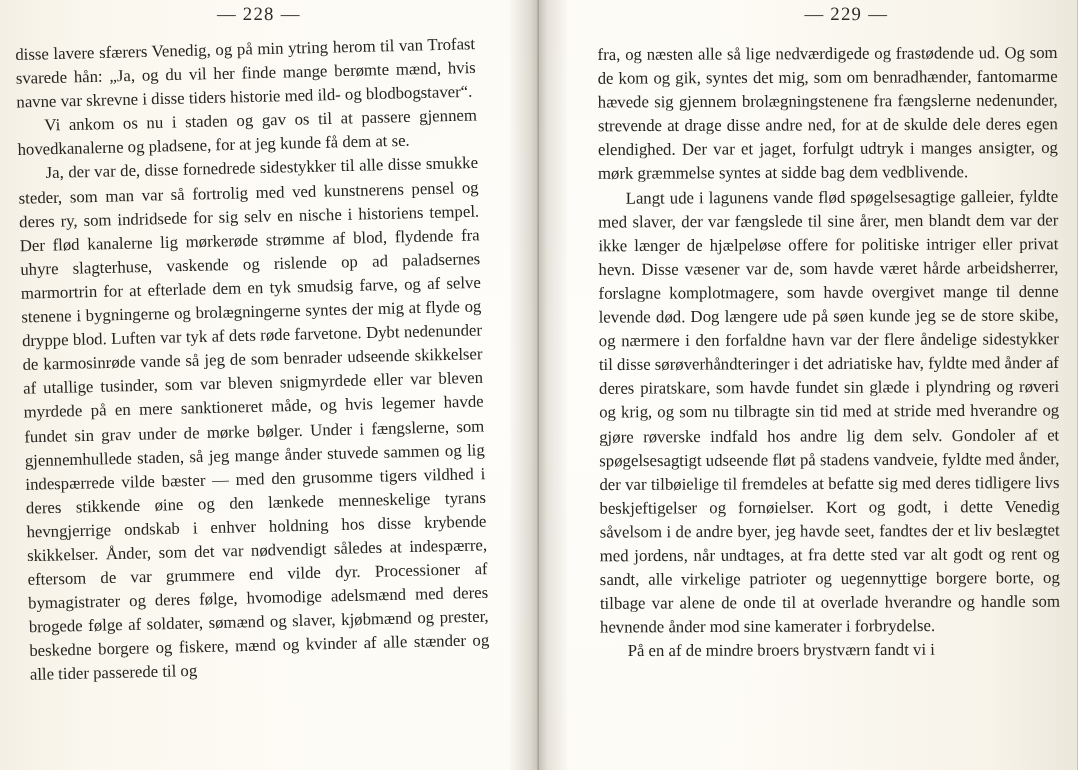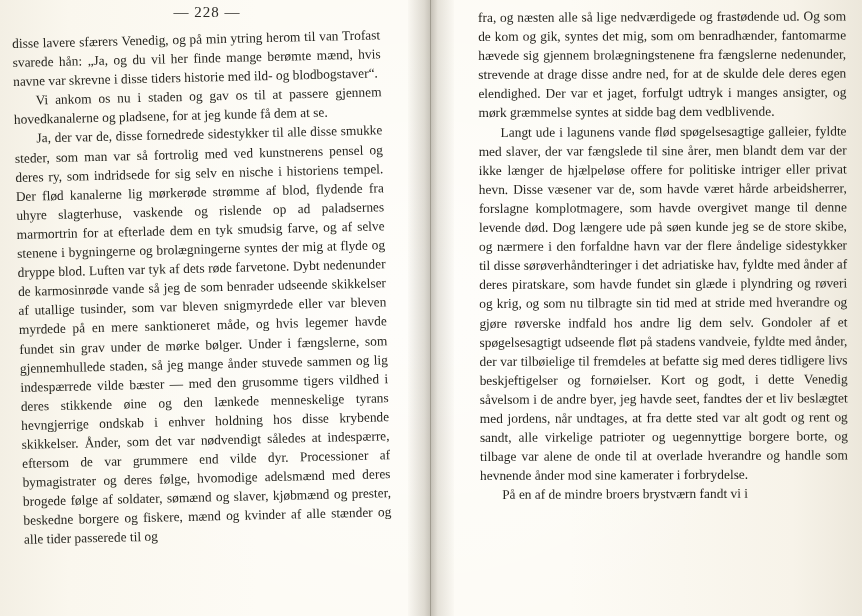--- a/index.html
+++ b/index.html
@@ -107,19 +107,20 @@
   <div class="col col-left">
     <div class="page-number">— 228 —</div>
     <div class="body-text">
       <p>disse lavere sfærers Venedig, og på min ytring herom til van Trofast svarede hån: „Ja, og du vil her finde mange berømte mænd, hvis navne var skrevne i disse tiders historie med ild- og blodbogstaver“.</p>
       <p class="indent">Vi ankom os nu i staden og gav os til at passere gjennem hovedkanalerne og pladsene, for at jeg kunde få dem at se.</p>
       <p class="indent">Ja, der var de, disse fornedrede sidestykker til alle disse smukke steder, som man var så fortrolig med ved kunstnerens pensel og deres ry, som indridsede for sig selv en nische i historiens tempel. Der flød kanalerne lig mørkerøde strømme af blod, flydende fra uhyre slagterhuse, vaskende og rislende op ad paladsernes marmortrin for at efterlade dem en tyk smudsig farve, og af selve stenene i bygningerne og brolægningerne syntes der mig at flyde og dryppe blod. Luften var tyk af dets røde farvetone. Dybt nedenunder de karmosinrøde vande så jeg de som benrader udseende skikkelser af utallige tusinder, som var bleven snigmyrdede eller var bleven myrdede på en mere sanktioneret måde, og hvis legemer havde fundet sin grav under de mørke bølger. Under i fængslerne, som gjennemhullede staden, så jeg mange ånder stuvede sammen og lig indespærrede vilde bæster — med den grusomme tigers vildhed i deres stikkende øine og den lænkede menneskelige tyrans hevngjerrige ondskab i enhver holdning hos disse krybende skikkelser. Ånder, som det var nødvendigt således at indespærre, eftersom de var grummere end vilde dyr. Processioner af bymagistrater og deres følge, hvomodige adelsmænd med deres brogede følge af soldater, sømænd og slaver, kjøbmænd og prester, beskedne borgere og fiskere, mænd og kvinder af alle stænder og alle tider passerede til og</p>
     </div>
   </div>
 
   <div class="col col-right">
+    <div class="page-number">— 229 —</div>
     <div class="body-text">
       <p>fra, og næsten alle så lige nedværdigede og frastødende ud. Og som de kom og gik, syntes det mig, som om benradhænder, fantomarme hævede sig gjennem brolægningstenene fra fængslerne nedenunder, strevende at drage disse andre ned, for at de skulde dele deres egen elendighed. Der var et jaget, forfulgt udtryk i manges ansigter, og mørk græmmelse syntes at sidde bag dem vedblivende.</p>
       <p class="indent">Langt ude i lagunens vande flød spøgelsesagtige galleier, fyldte med slaver, der var fængslede til sine årer, men blandt dem var der ikke længer de hjælpeløse offere for politiske intriger eller privat hevn. Disse væsener var de, som havde været hårde arbeidsherrer, forslagne komplotmagere, som havde overgivet mange til denne levende død. Dog længere ude på søen kunde jeg se de store skibe, og nærmere i den forfaldne havn var der flere åndelige sidestykker til disse sørøverhåndteringer i det adriatiske hav, fyldte med ånder af deres piratskare, som havde fundet sin glæde i plyndring og røveri og krig, og som nu tilbragte sin tid med at stride med hverandre og gjøre røverske indfald hos andre lig dem selv. Gondoler af et spøgelsesagtigt udseende fløt på stadens vandveie, fyldte med ånder, der var tilbøielige til fremdeles at befatte sig med deres tidligere livs beskjeftigelser og fornøielser. Kort og godt, i dette Venedig såvelsom i de andre byer, jeg havde seet, fandtes der et liv beslægtet med jordens, når undtages, at fra dette sted var alt godt og rent og sandt, alle virkelige patrioter og uegennyttige borgere borte, og tilbage var alene de onde til at overlade hverandre og handle som hevnende ånder mod sine kamerater i forbrydelse.</p>
       <p class="indent">På en af de mindre broers brystværn fandt vi i</p>
     </div>
   </div>
 </div>
 
 </body></html>

